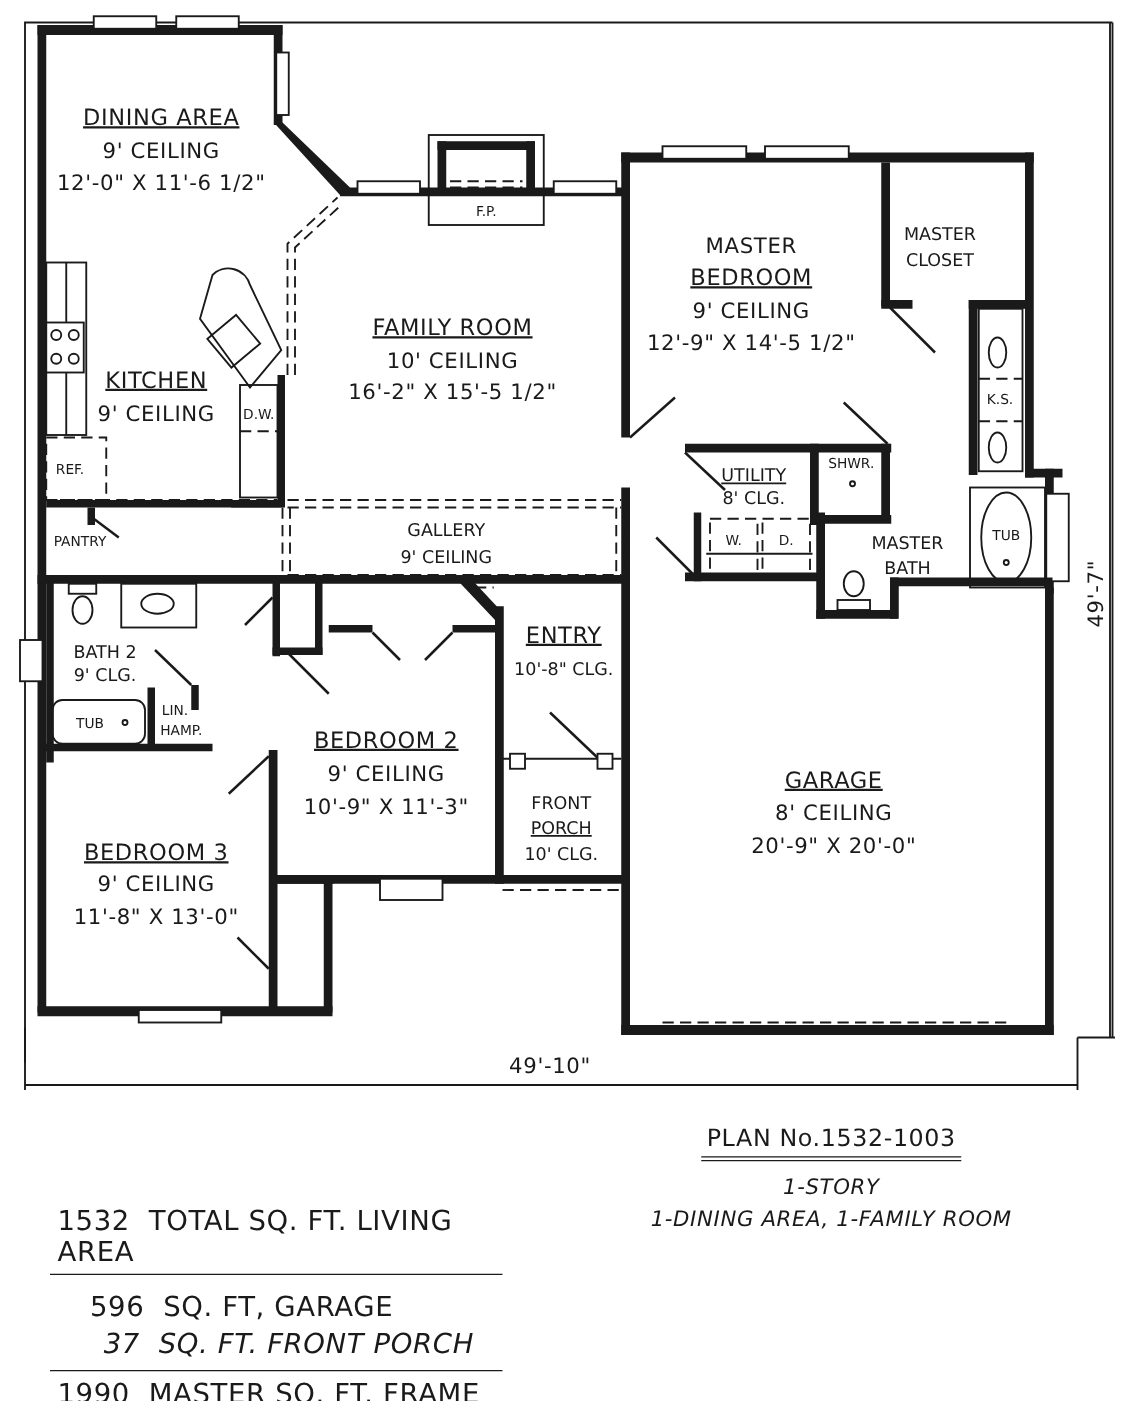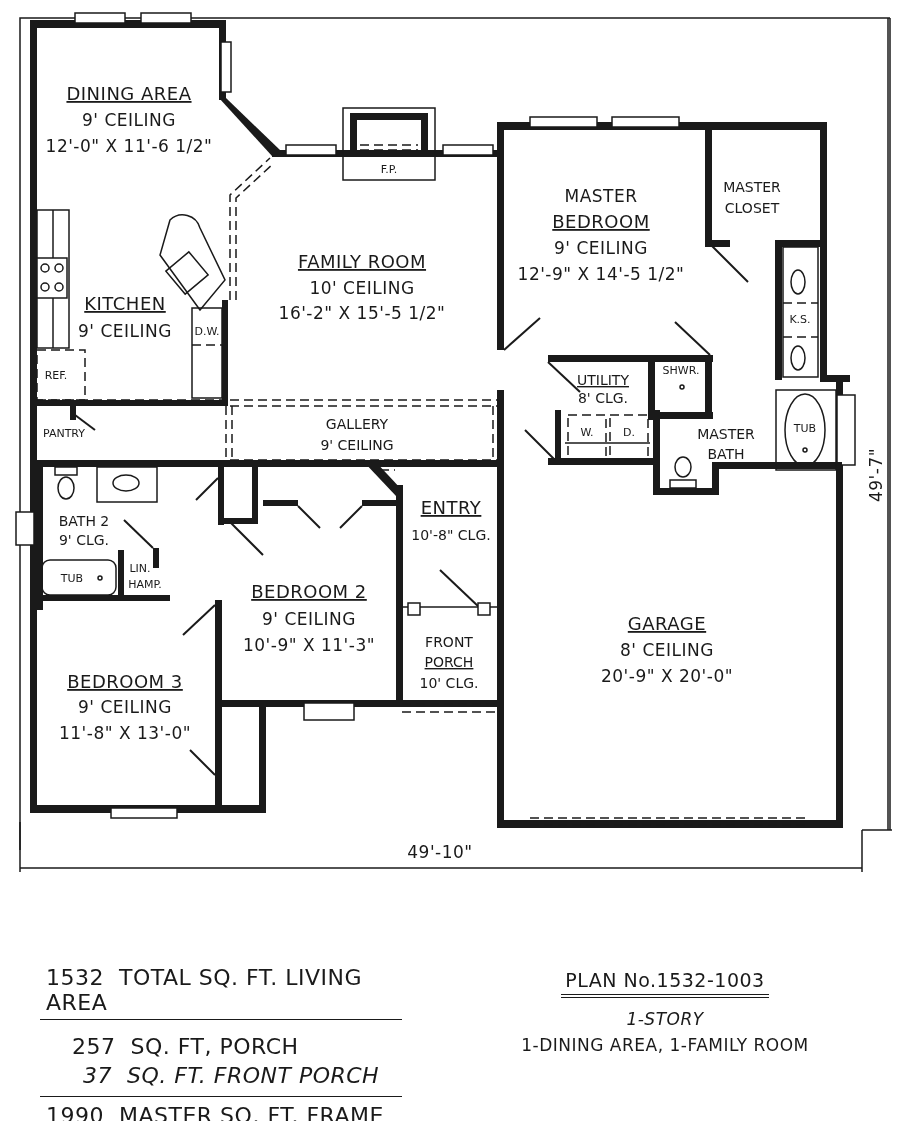--- a/index.html
+++ b/index.html
@@ -291,30 +291,30 @@
     <text class="lbl" x="0" y="0" transform="translate(882 475) rotate(-90)">49'-7"</text>
   </g>
 </svg>
 
 <div class="summary" style="left:40px; top:965px; width:362px;">
   <div class="sumline" style="padding:0 0 4px 6px;">
     <span>1532</span>&nbsp;
     <span>TOTAL SQ. FT. LIVING AREA</span>
   </div>
   <div style="padding:14px 0 0 32px;">
-    <span>257</span>&nbsp;
-    <span>SQ. FT, PORCH</span>
+    <span>596</span>&nbsp;
+    <span>SQ. FT, GARAGE</span>
   </div>
   <div class="sumline" style="padding:4px 0 8px 43px;font-style:italic;">
     <span>37</span>&nbsp;
     <span>SQ. FT. FRONT PORCH</span>
   </div>
   <div class="sumline" style="padding:6px 0 6px 6px;">
     <span>1990</span>&nbsp;
     <span>MASTER SQ. FT. FRAME AREA</span>
   </div>
 </div>
 
-<div class="specs" style="left:480px; top:969px; width:370px;">
+<div class="specs" style="left:480px; top:900px; width:370px;">
   <div class="plan-no">PLAN No.1532-1003</div>
   <div style="line-height:26px;font-style:italic;">1-STORY</div>
-  <div style="line-height:26px;">1-DINING AREA, 1-FAMILY ROOM</div>
+  <div style="line-height:26px;font-style:italic;">1-DINING AREA, 1-FAMILY ROOM</div>
 </div>
 
 </body></html>

